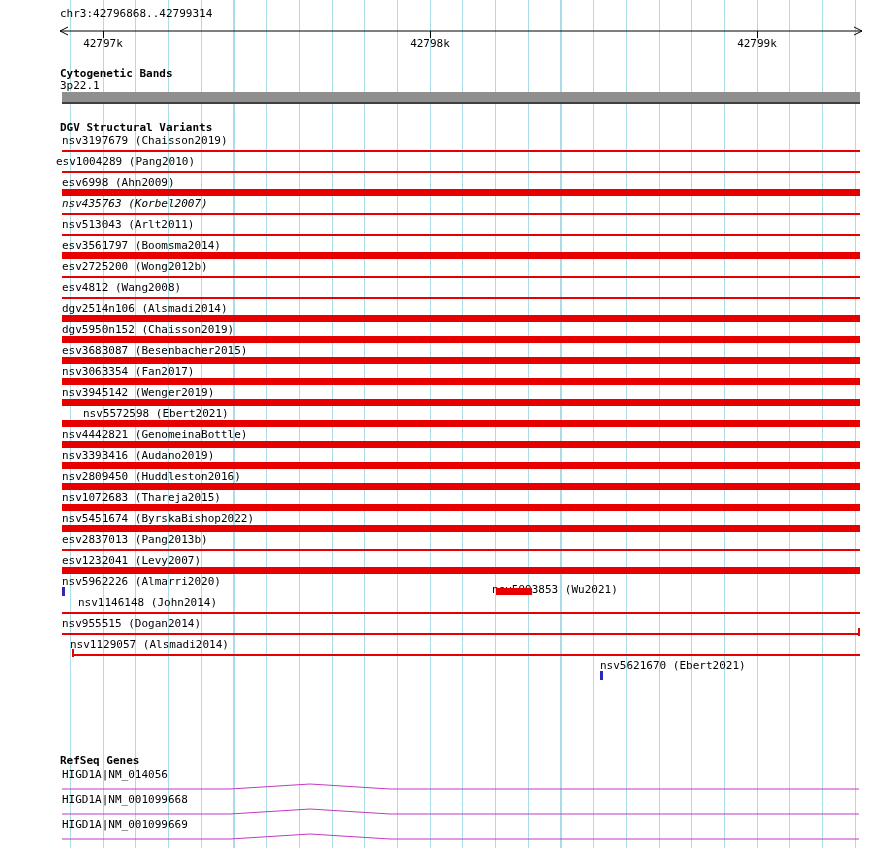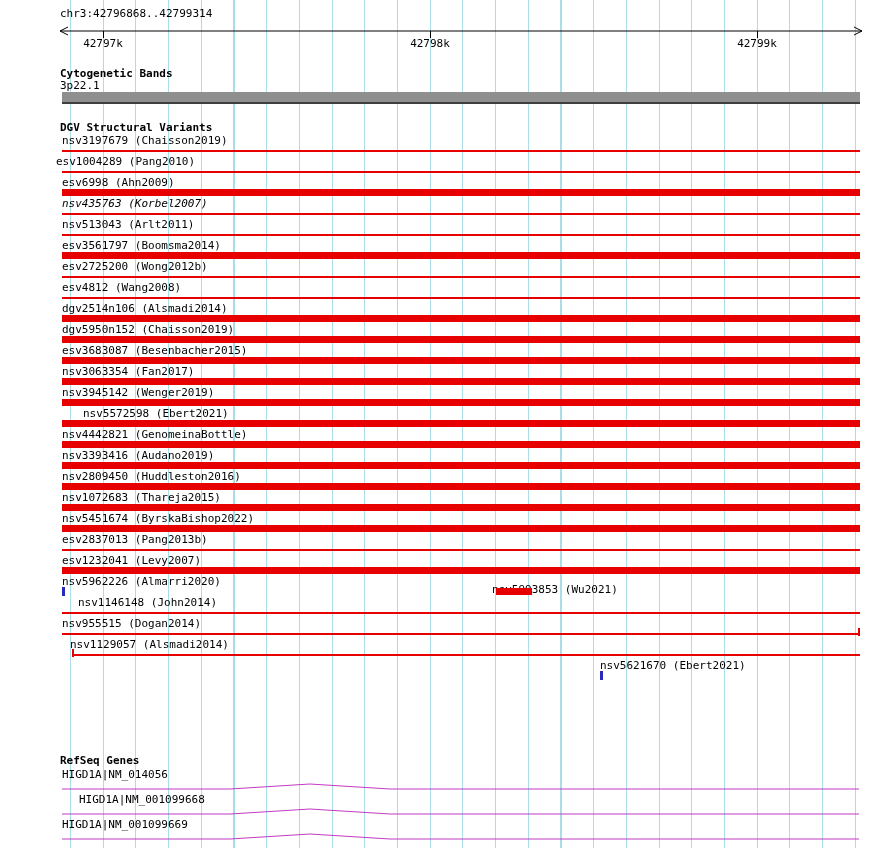--- a/index.html
+++ b/index.html
@@ -179,21 +179,21 @@
 
     <div class="sec-title" style="top:754px">RefSeq Genes</div>
     <div class="rows" id="refseq-rows" style="top:768px">
         <div class="gene-row">
           <span class="feat-label" style="left: 62px;">HIGD1A|NM_014056</span>
           <svg class="gene-svg" width="798" height="11">
             <polyline points="0,8 168,8 248,3 328,8 797,8" fill="none" stroke="#c23ac2" stroke-width="1"></polyline>
           </svg>
         </div>
         <div class="gene-row">
-          <span class="feat-label" style="left: 79px;">HIGD1A|NM_001099668</span>
+          <span class="feat-label" style="left: 62px;">HIGD1A|NM_001099668</span>
           <svg class="gene-svg" width="798" height="11">
             <polyline points="0,8 168,8 248,3 328,8 797,8" fill="none" stroke="#c23ac2" stroke-width="1"></polyline>
           </svg>
         </div>
         <div class="gene-row">
           <span class="feat-label" style="left: 62px;">HIGD1A|NM_001099669</span>
           <svg class="gene-svg" width="798" height="11">
             <polyline points="0,8 168,8 248,3 328,8 797,8" fill="none" stroke="#c23ac2" stroke-width="1"></polyline>
           </svg>
         </div>

